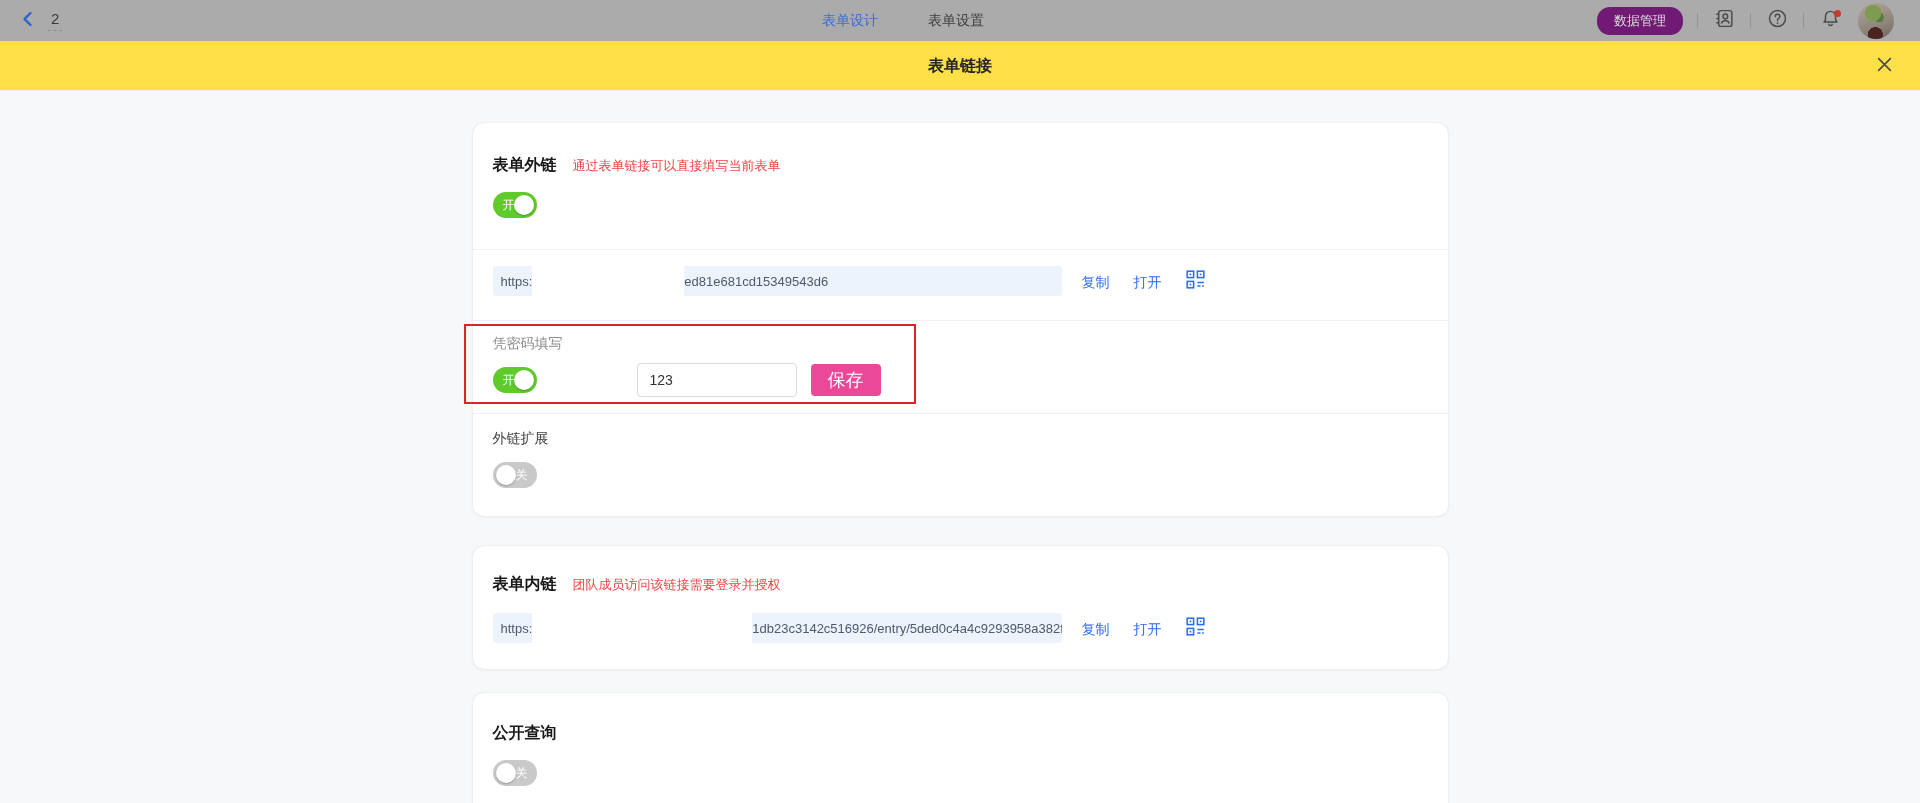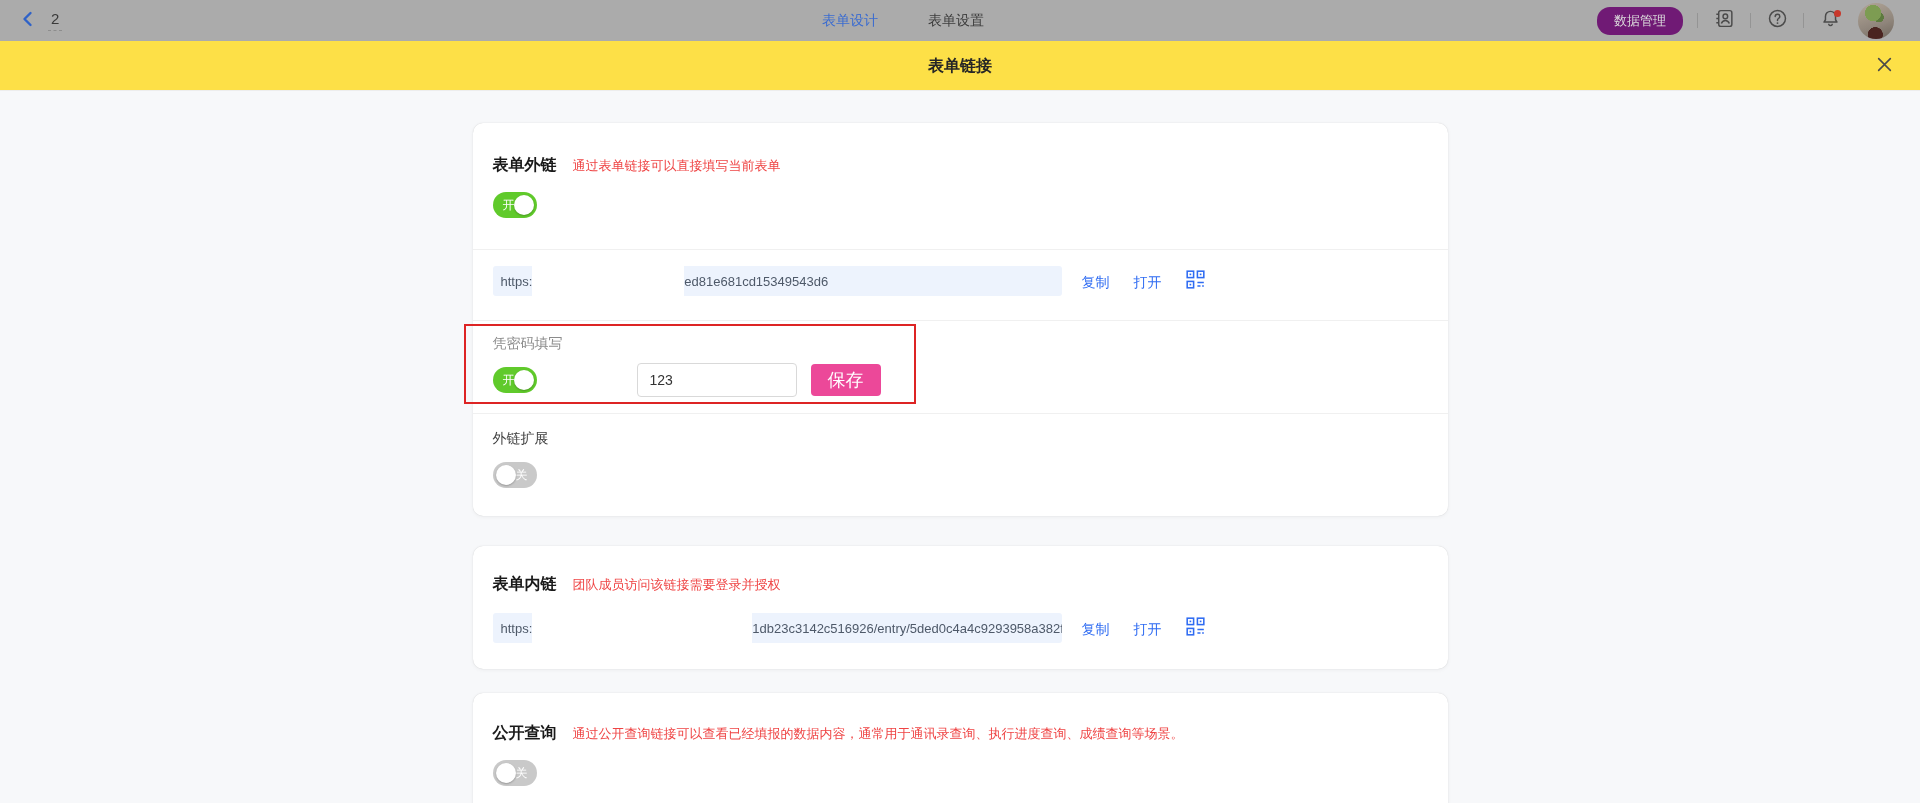--- a/index.html
+++ b/index.html
@@ -256,21 +256,20 @@
             </span>
           </div>
         </div>
       </div>
     </div>
 
     <div class="card c3">
       <div class="sec-head" style="padding:30px 20px 30px;">
         <div class="title-row">
           <span class="sec-title">公开查询</span>
-          <span class="sec-desc">通过公开查询链接可以查看已经填报的数据内容，通常用于通讯录查询、执行进度查询、成绩查询等场景。</span>
         </div>
         <div class="toggle off">
           <span class="knob"></span>
           <span class="t-label">关</span>
         </div>
       </div>
     </div>
 
   </div>
 </div>

